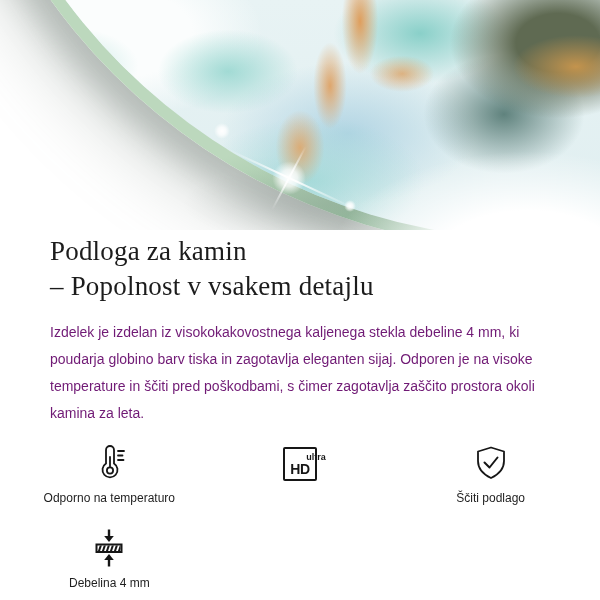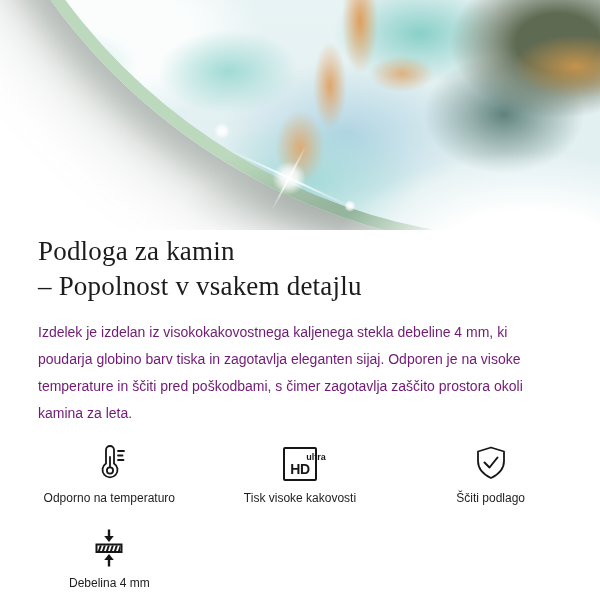--- a/index.html
+++ b/index.html
@@ -60,21 +60,21 @@
   .sp-main{left:289px;top:178px;}
   .sp-main .glow{left:-17px;top:-17px;width:34px;height:34px;}
   .sp-main .r1{left:-70px;top:-1px;width:140px;height:2px;transform:rotate(25deg);}
   .sp-main .r2{left:-36px;top:-1px;width:72px;height:2px;transform:rotate(-62deg);}
   .sp-small{left:222px;top:131px;}
   .sp-small .glow{left:-8px;top:-8px;width:16px;height:16px;}
   .sp-tiny{left:350px;top:206px;}
   .sp-tiny .glow{left:-6px;top:-6px;width:12px;height:12px;}
 
   
-  .copy{padding:0 38px;}
+  .copy{padding:0 38px;margin-left:12px;}
   h1{
     margin:4px 0 0 0;font-family:"Liberation Serif","DejaVu Serif",serif;font-weight:400;
     font-size:27px;line-height:35px;color:#1c1c1c;letter-spacing:.2px;
   }
   .desc{
     margin:15px 0 0 0;font-size:14px;line-height:27px;color:#701a75;max-width:528px;
   }
 
   
   .features{
@@ -140,21 +140,20 @@
       <span class="label">Odporno na temperaturo</span>
     </div>
 
     <div class="feature">
       <div class="icon-wrap">
         <div class="uhd-box">
           <span class="uhd-top">ultra</span>
           <span class="uhd-bottom">HD</span>
         </div>
       </div>
-      <span class="label">Tisk visoke kakovosti</span>
     </div>
 
     <div class="feature">
       <div class="icon-wrap">
         <svg class="icon-svg" width="40" height="40" viewBox="0 0 40 40" fill="none" stroke="#161616" stroke-width="1.8" stroke-linejoin="round" stroke-linecap="round">
           <path d="M20 4.5 L33 8.5 V18 C33 26.5 27.5 31.5 20 35 C12.5 31.5 7 26.5 7 18 V8.5 Z"></path>
           <polyline points="13.5,19.5 18.5,24.5 26.5,14.5" stroke-width="2"></polyline>
         </svg>
       </div>
       <span class="label">Ščiti podlago</span>

